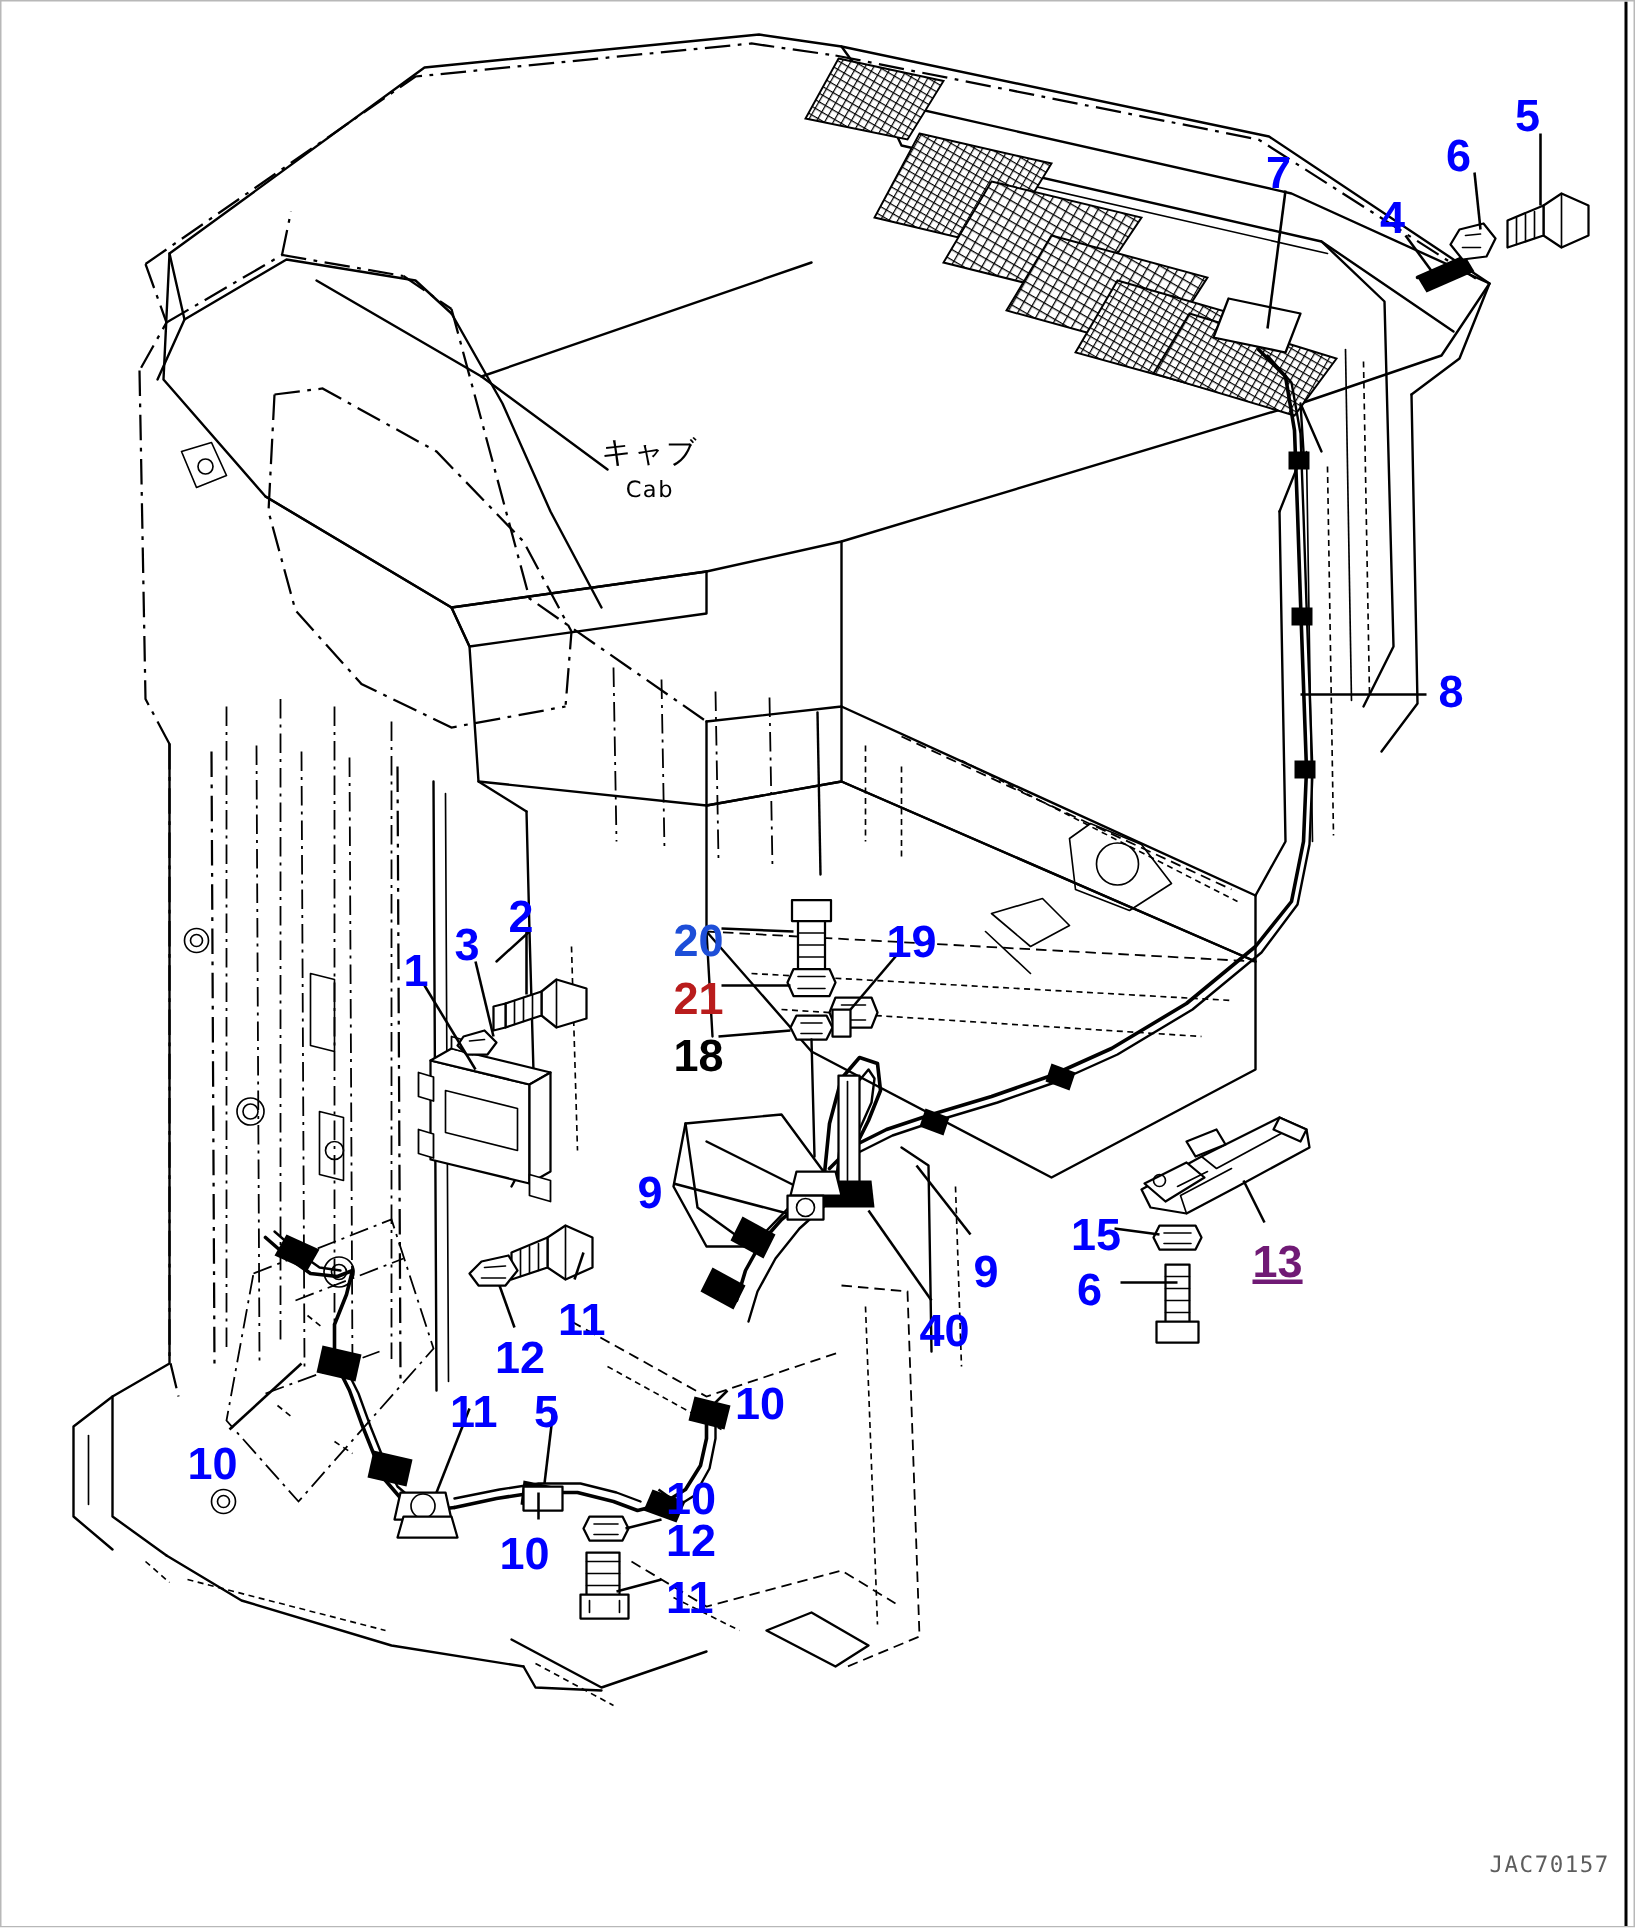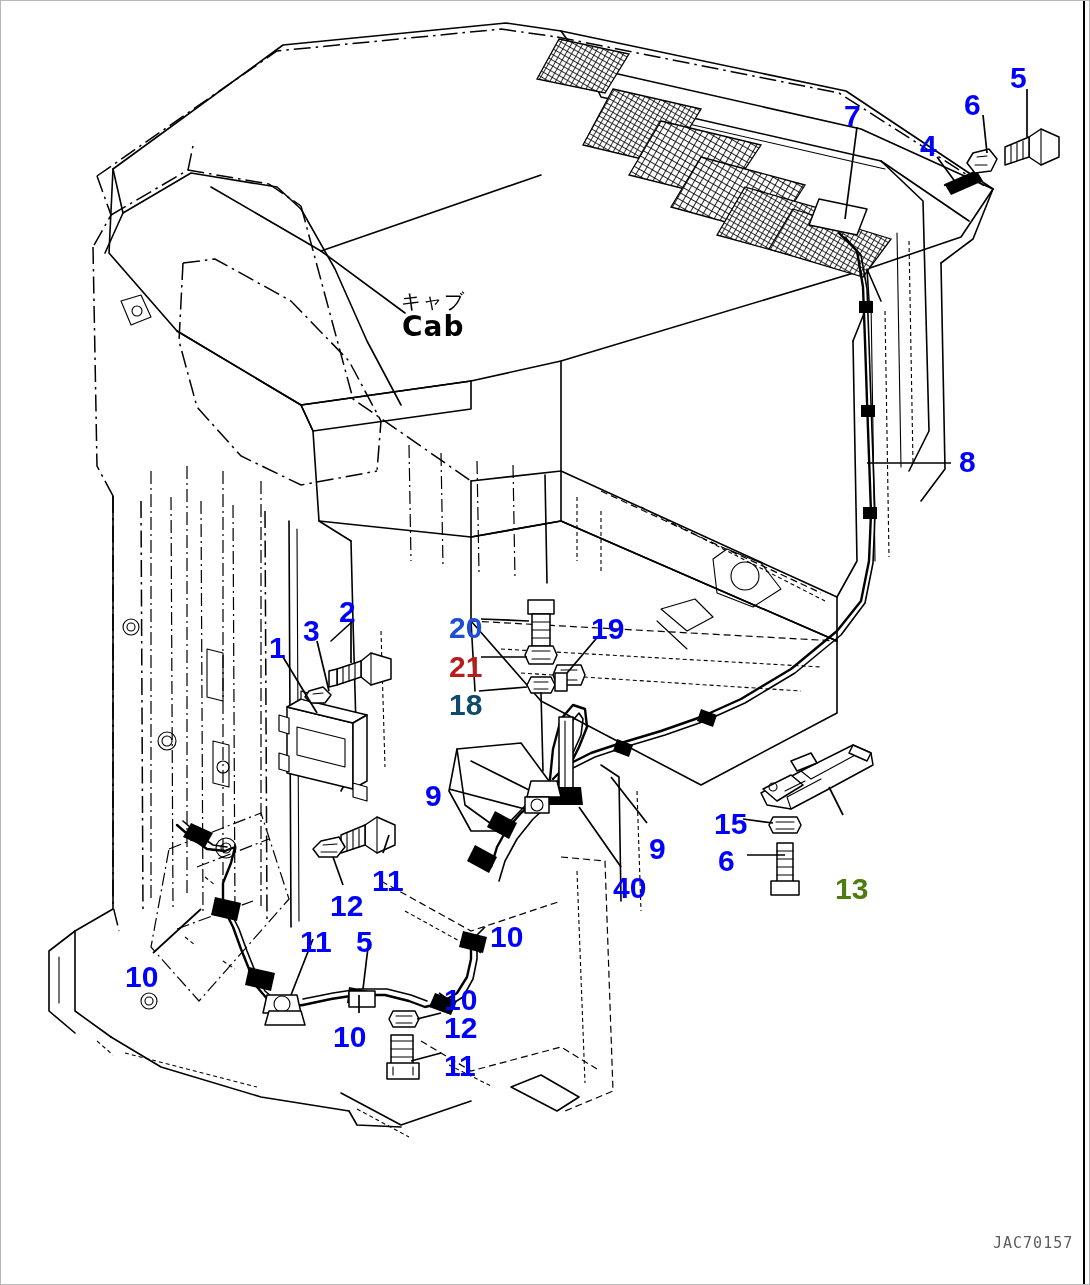--- a/index.html
+++ b/index.html
@@ -31,21 +31,21 @@
   .cablabel{
     position:absolute;
     color:#000000;
     font-family:"DejaVu Sans",sans-serif;
     font-size:21px;
     line-height:25px;
     text-align:center;
     white-space:nowrap;
   }
   .cablabel .jp{display:block;font-size:20px;letter-spacing:1px;}
-  .cablabel .en{display:block;font-size:28px;letter-spacing:1px;font-weight:bold;}
+  .cablabel .en{display:block;font-size:15px;letter-spacing:1px;}
   #watermark{
     position:absolute;
     left:946px;top:1233px;
     color:#3a3a3a;
     font-family:"DejaVu Sans Mono",monospace;
     font-size:15px;
     letter-spacing:1px;
     opacity:.82;
     white-space:nowrap;
     margin-left:46px;
@@ -503,26 +503,26 @@
       <div class="callout" style="left: 424px; top: 780px; color: rgb(0, 0, 255);">9</div>
       <div class="callout" style="left: 648px; top: 833px; color: rgb(0, 0, 255);">9</div>
       <div class="callout" style="left: 124px; top: 961px; color: rgb(0, 0, 255);">10</div>
       <div class="callout" style="left: 332px; top: 1021px; color: rgb(0, 0, 255);">10</div>
       <div class="callout" style="left: 489px; top: 921px; color: rgb(0, 0, 255);">10</div>
       <div class="callout" style="left: 443px; top: 984px; color: rgb(0, 0, 255);">10</div>
       <div class="callout" style="left: 371px; top: 865px; color: rgb(0, 0, 255);">11</div>
       <div class="callout" style="left: 443px; top: 1050px; color: rgb(0, 0, 255);">11</div>
       <div class="callout" style="left: 329px; top: 890px; color: rgb(0, 0, 255);">12</div>
       <div class="callout" style="left: 443px; top: 1012px; color: rgb(0, 0, 255);">12</div>
-      <div class="callout" style="left: 834px; top: 873px; color: #4d7c0f;">13</div>
+      <div class="callout" style="left: 834px; top: 826px; color: #701a75; text-decoration: underline;">13</div>
       <div class="callout" style="left: 717px; top: 845px; color: rgb(0, 0, 255);">6</div>
       <div class="callout" style="left: 713px; top: 808px; color: rgb(0, 0, 255);">15</div>
       <div class="callout" style="left: 299px; top: 926px; color: rgb(0, 0, 255);">11</div>
       <div class="callout" style="left: 355px; top: 926px; color: rgb(0, 0, 255);">5</div>
-      <div class="callout" style="left: 448px; top: 689px; color: #0c4a6e;">18</div>
+      <div class="callout" style="left: 448px; top: 689px; color: #000000;">18</div>
       <div class="callout" style="left: 590px; top: 613px; color: rgb(0, 0, 255);">19</div>
       <div class="callout" style="left: 448px; top: 612px; color: #1d4ed8;">20</div>
       <div class="callout" style="left: 448px; top: 651px; color: #b91c1c;">21</div>
       <div class="callout" style="left: 612px; top: 872px; color: rgb(0, 0, 255);">40</div>
     </div>
 
   <div id="watermark">JAC70157</div>
 
   <div id="frame-right-rule"></div>
 </div>

